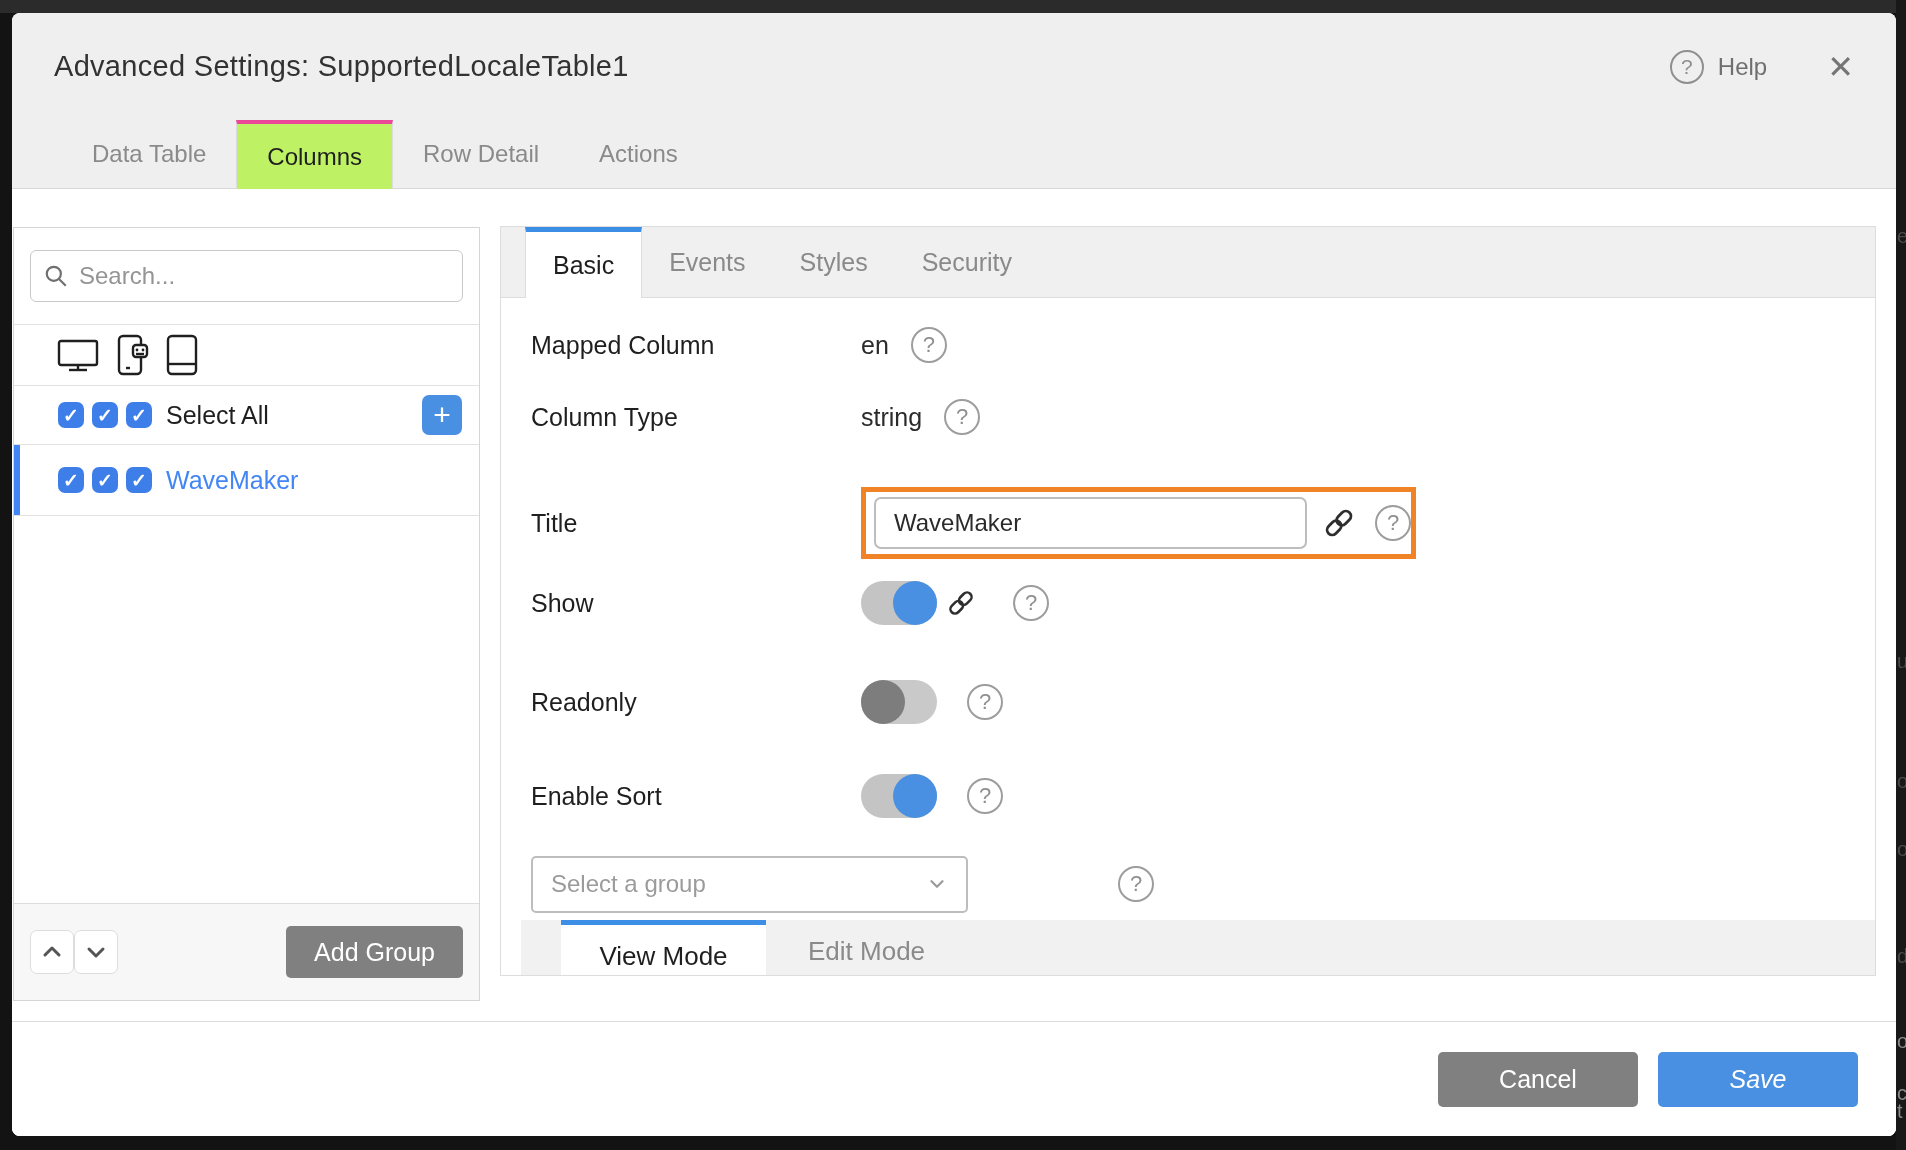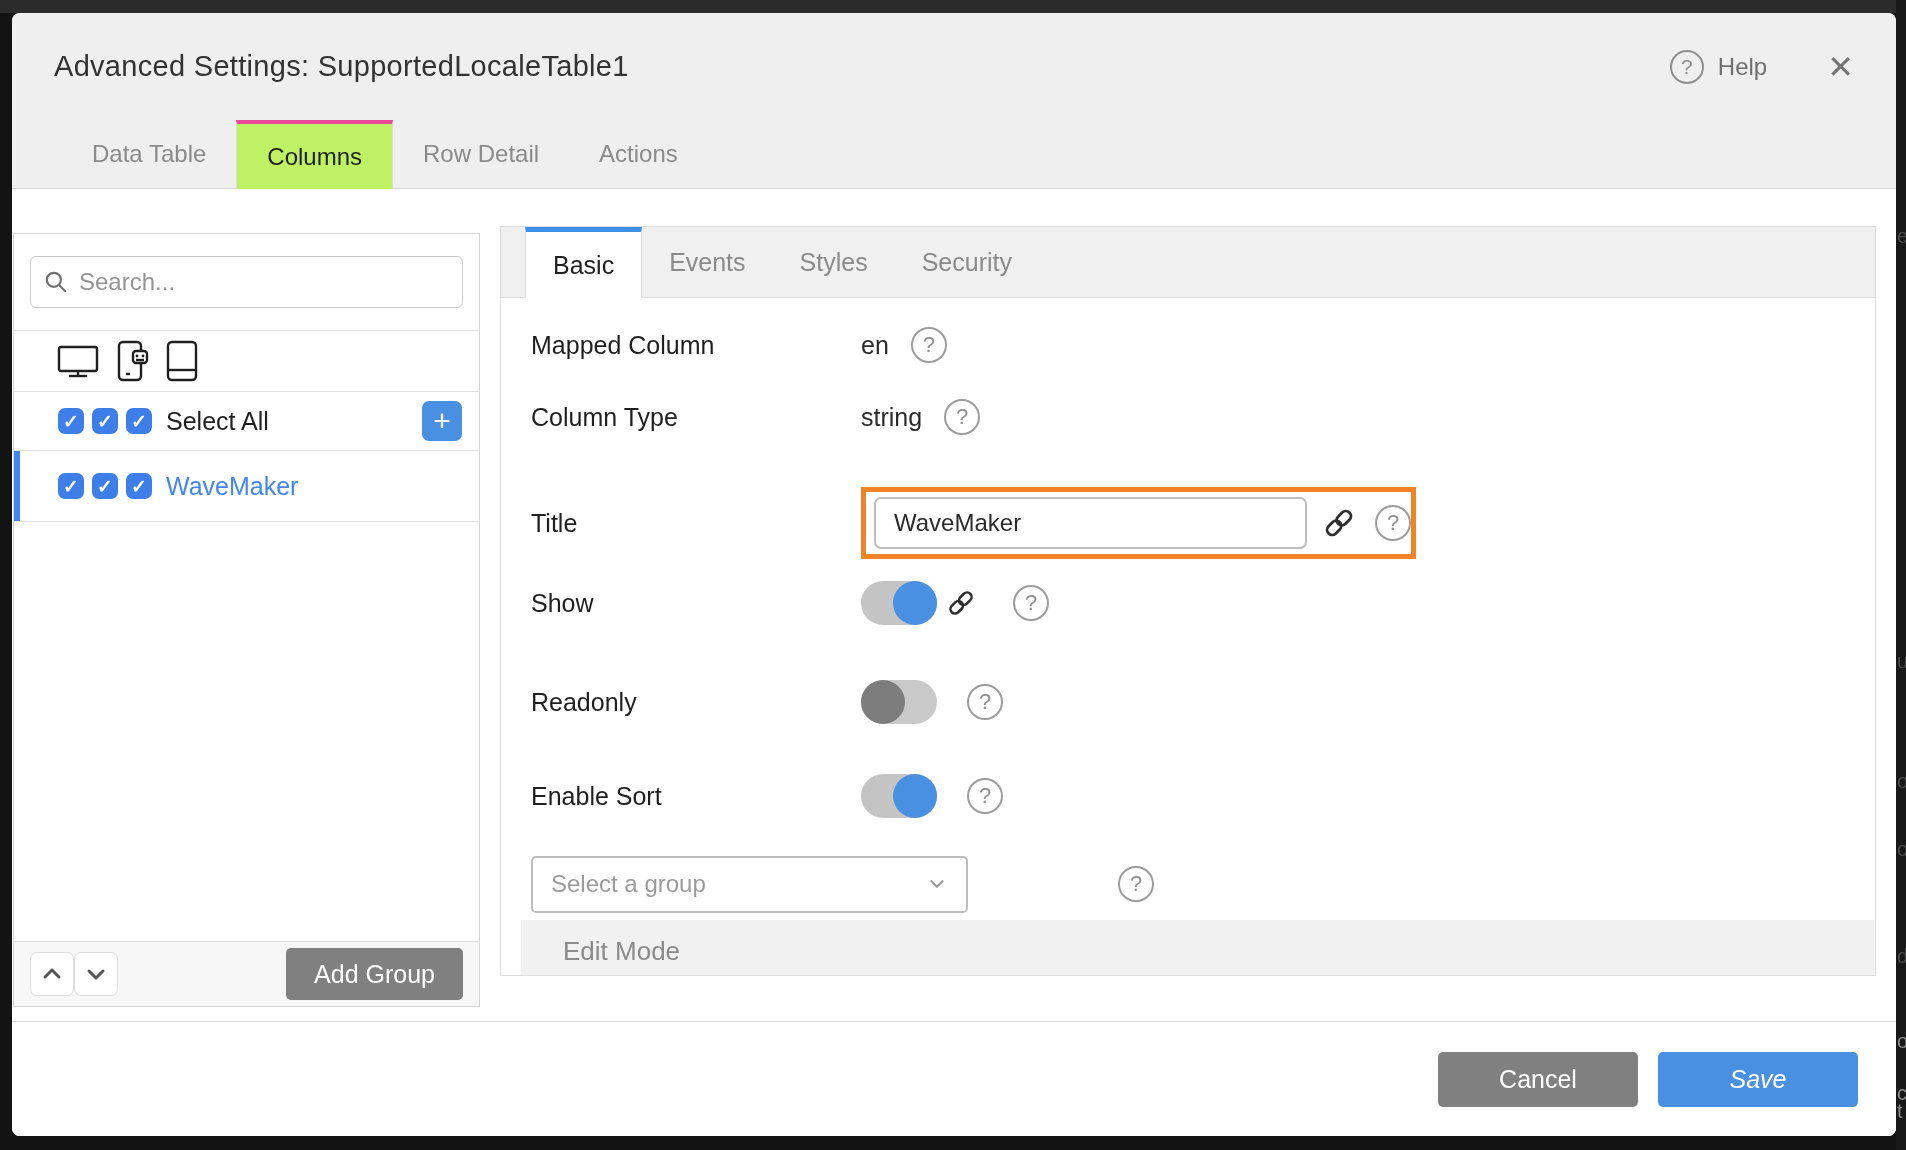--- a/index.html
+++ b/index.html
@@ -35,21 +35,21 @@
 
   
   .tabbar{height:68px;flex:none;background:#efefef;border-bottom:1px solid #d8d8d8;display:flex;padding-left:50px;}
   .tab{display:flex;align-items:center;padding:0 30px;font-size:24px;color:#8a8a8a;cursor:pointer;}
   .tab.active{background:#bef264;color:#1f1f1f;border-top:4px solid #ec4899;border-left:1px solid #dcdcdc;
     border-right:1px solid #dcdcdc;margin-bottom:-1px;}
 
   .modal-body{flex:1;position:relative;background:#fff;}
 
   
-  .sidebar{position:absolute;left:1px;top:44px;width:467px;height:774px;border:1px solid #d5d5d5;
+  .sidebar{position:absolute;left:1px;top:38px;width:467px;height:774px;border:1px solid #d5d5d5;
     box-sizing:border-box;background:#fff;display:flex;flex-direction:column;}
   .search-row{height:96px;flex:none;border-bottom:1px solid #e2e2e2;display:flex;align-items:center;padding:0 16px;}
   .search-box{position:relative;flex:1;height:52px;}
   .search-box input{width:100%;height:100%;box-sizing:border-box;border:1px solid #c9c9c9;border-radius:6px;
     padding:0 14px 0 48px;font-size:24px;color:#333;font-family:"Liberation Sans",sans-serif;outline:none;}
   .search-box input::placeholder{color:#949494;}
   .search-glyph{position:absolute;left:13px;top:13px;width:26px;height:26px;pointer-events:none;}
   .device-row{height:60px;flex:none;border-bottom:1px solid #e2e2e2;display:flex;align-items:center;
     padding-left:42px;gap:15px;}
   .device-row svg{display:block;}
@@ -59,21 +59,21 @@
   .row-column .sel-bar{position:absolute;left:0;top:0;bottom:0;width:6px;background:#4285f4;}
   .cbx{width:26px;height:26px;border-radius:7px;background:#3e7ee8;margin-right:8px;flex:none;
     display:flex;align-items:center;justify-content:center;cursor:pointer;}
   .cbx::after{content:"✓";color:#fff;font-size:19px;font-weight:bold;line-height:1;}
   .row-label{font-size:25px;color:#1f1f1f;margin-left:6px;}
   .row-column .row-label{color:#4285f4;}
   .add-col-btn{margin-left:auto;margin-right:17px;width:40px;height:40px;border-radius:7px;background:#4a90e2;
     color:#fff;font-size:30px;display:flex;align-items:center;justify-content:center;cursor:pointer;font-weight:300;}
   .sidebar-spacer{flex:1;}
   .sidebar-footer{height:64px;flex:none;background:#f7f7f7;border-top:1px solid #ddd;display:flex;
-    align-items:center;padding:0 16px;}
+    align-items:center;padding:16px 16px;}
   .arrow-btn{width:42px;height:42px;background:#fff;border:1px solid #ddd;border-radius:7px;
     display:flex;align-items:center;justify-content:center;cursor:pointer;}
   .add-group-btn{margin-left:auto;height:52px;padding:0 28px;background:#808080;color:#fff;border:none;
     border-radius:5px;font-size:25px;font-family:"Liberation Sans",sans-serif;cursor:pointer;}
 
   
   .panel{position:absolute;left:488px;top:37px;width:1376px;height:750px;border:1px solid #ddd;
     box-sizing:border-box;background:#fff;display:flex;flex-direction:column;}
   .panel-tabs{height:70px;flex:none;background:#f0f0f0;border-bottom:1px solid #ddd;display:flex;padding-left:24px;}
   .ptab{display:flex;align-items:center;padding:0 27px;font-size:25px;color:#8a8a8a;cursor:pointer;}
@@ -320,20 +320,21 @@
             <svg width="22" height="22" viewBox="0 0 24 24" fill="none" stroke="#9b9b9b" stroke-width="2.4" stroke-linecap="round" stroke-linejoin="round">
                 <polyline points="6,9 12,15 18,9"></polyline>
               </svg>
           </div>
           <div class="qmark">
               <span>?</span>
             </div>
         </div>
 
         <div class="mode-tabs">
+          <div class="mtab active">View Mode</div>
           <div class="mtab inactive">Edit Mode</div>
         </div>
 
       </div>
     </div>
 
     <div class="modal-footer">
       <button class="btn btn-cancel">Cancel</button>
       <button class="btn btn-save">Save</button>
     </div>

